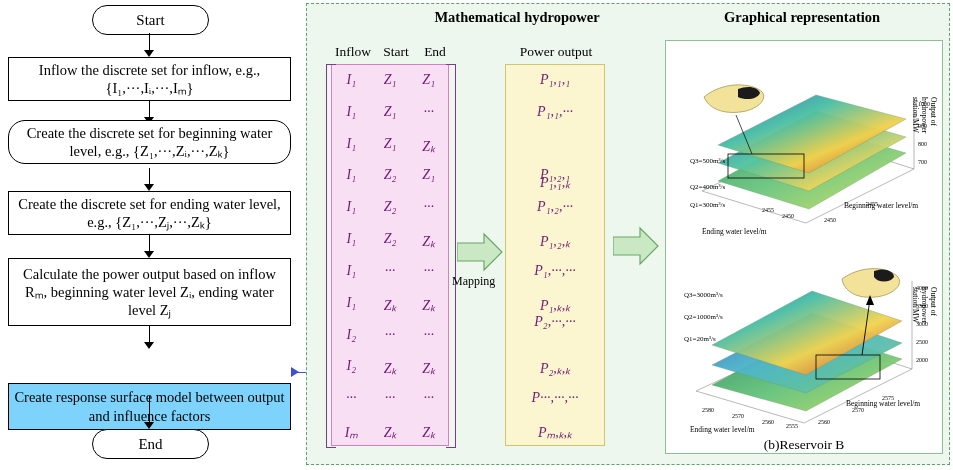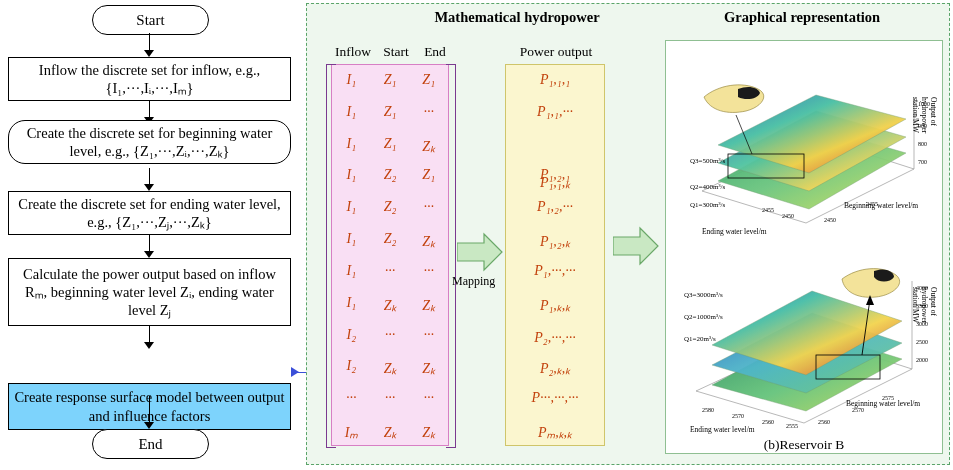--- a/index.html
+++ b/index.html
@@ -43,21 +43,21 @@
   }
 
   
   .colhead{position:absolute;font-size:13.5px;color:#000;text-align:center;}
   .matrix{
     position:absolute;box-sizing:border-box;
     background:#f9dff4;border:1.2px solid #d77fc4;
   }
   .matrix.yellow{background:#fbf6cf;border:1.2px solid #cfc56a;}
   .bracket{position:absolute;border:1.6px solid #7a3a8f;}
-  .mrow{position:absolute;width:100%;display:flex;font-size:14px;color:#c2410c;}
+  .mrow{position:absolute;width:100%;display:flex;font-size:14px;color:#701a75;}
   .mcell{flex:1;text-align:center;font-style:italic;}
   .pcell{width:100%;text-align:center;font-style:italic;font-size:14px;}
 
   
   .barrow{position:absolute;}
   .maplabel{position:absolute;font-size:12px;color:#000;}
 
   
   .graphbox{
     position:absolute;box-sizing:border-box;
@@ -214,21 +214,21 @@
         </div>
         <div class="mrow" style="top: 166.083px;">
           <span class="pcell">P₁,₂,ₖ</span>
         </div>
         <div class="mrow" style="top: 197.917px;">
           <span class="pcell">P₁,···,···</span>
         </div>
         <div class="mrow" style="top: 229.75px;">
           <span class="pcell">P₁,ₖ,ₖ</span>
         </div>
-        <div class="mrow" style="top: 265px; justify-content: flex-end;">
+        <div class="mrow" style="top: 249px; justify-content: flex-end;">
           <span class="pcell">P₂,···,···</span>
         </div>
         <div class="mrow" style="top: 293.417px;">
           <span class="pcell">P₂,ₖ,ₖ</span>
         </div>
         <div class="mrow" style="top: 325.25px;">
           <span class="pcell">P···,···,···</span>
         </div>
         <div class="mrow" style="top: 357.083px;">
           <span class="pcell">Pₘ,ₖ,ₖ</span>

